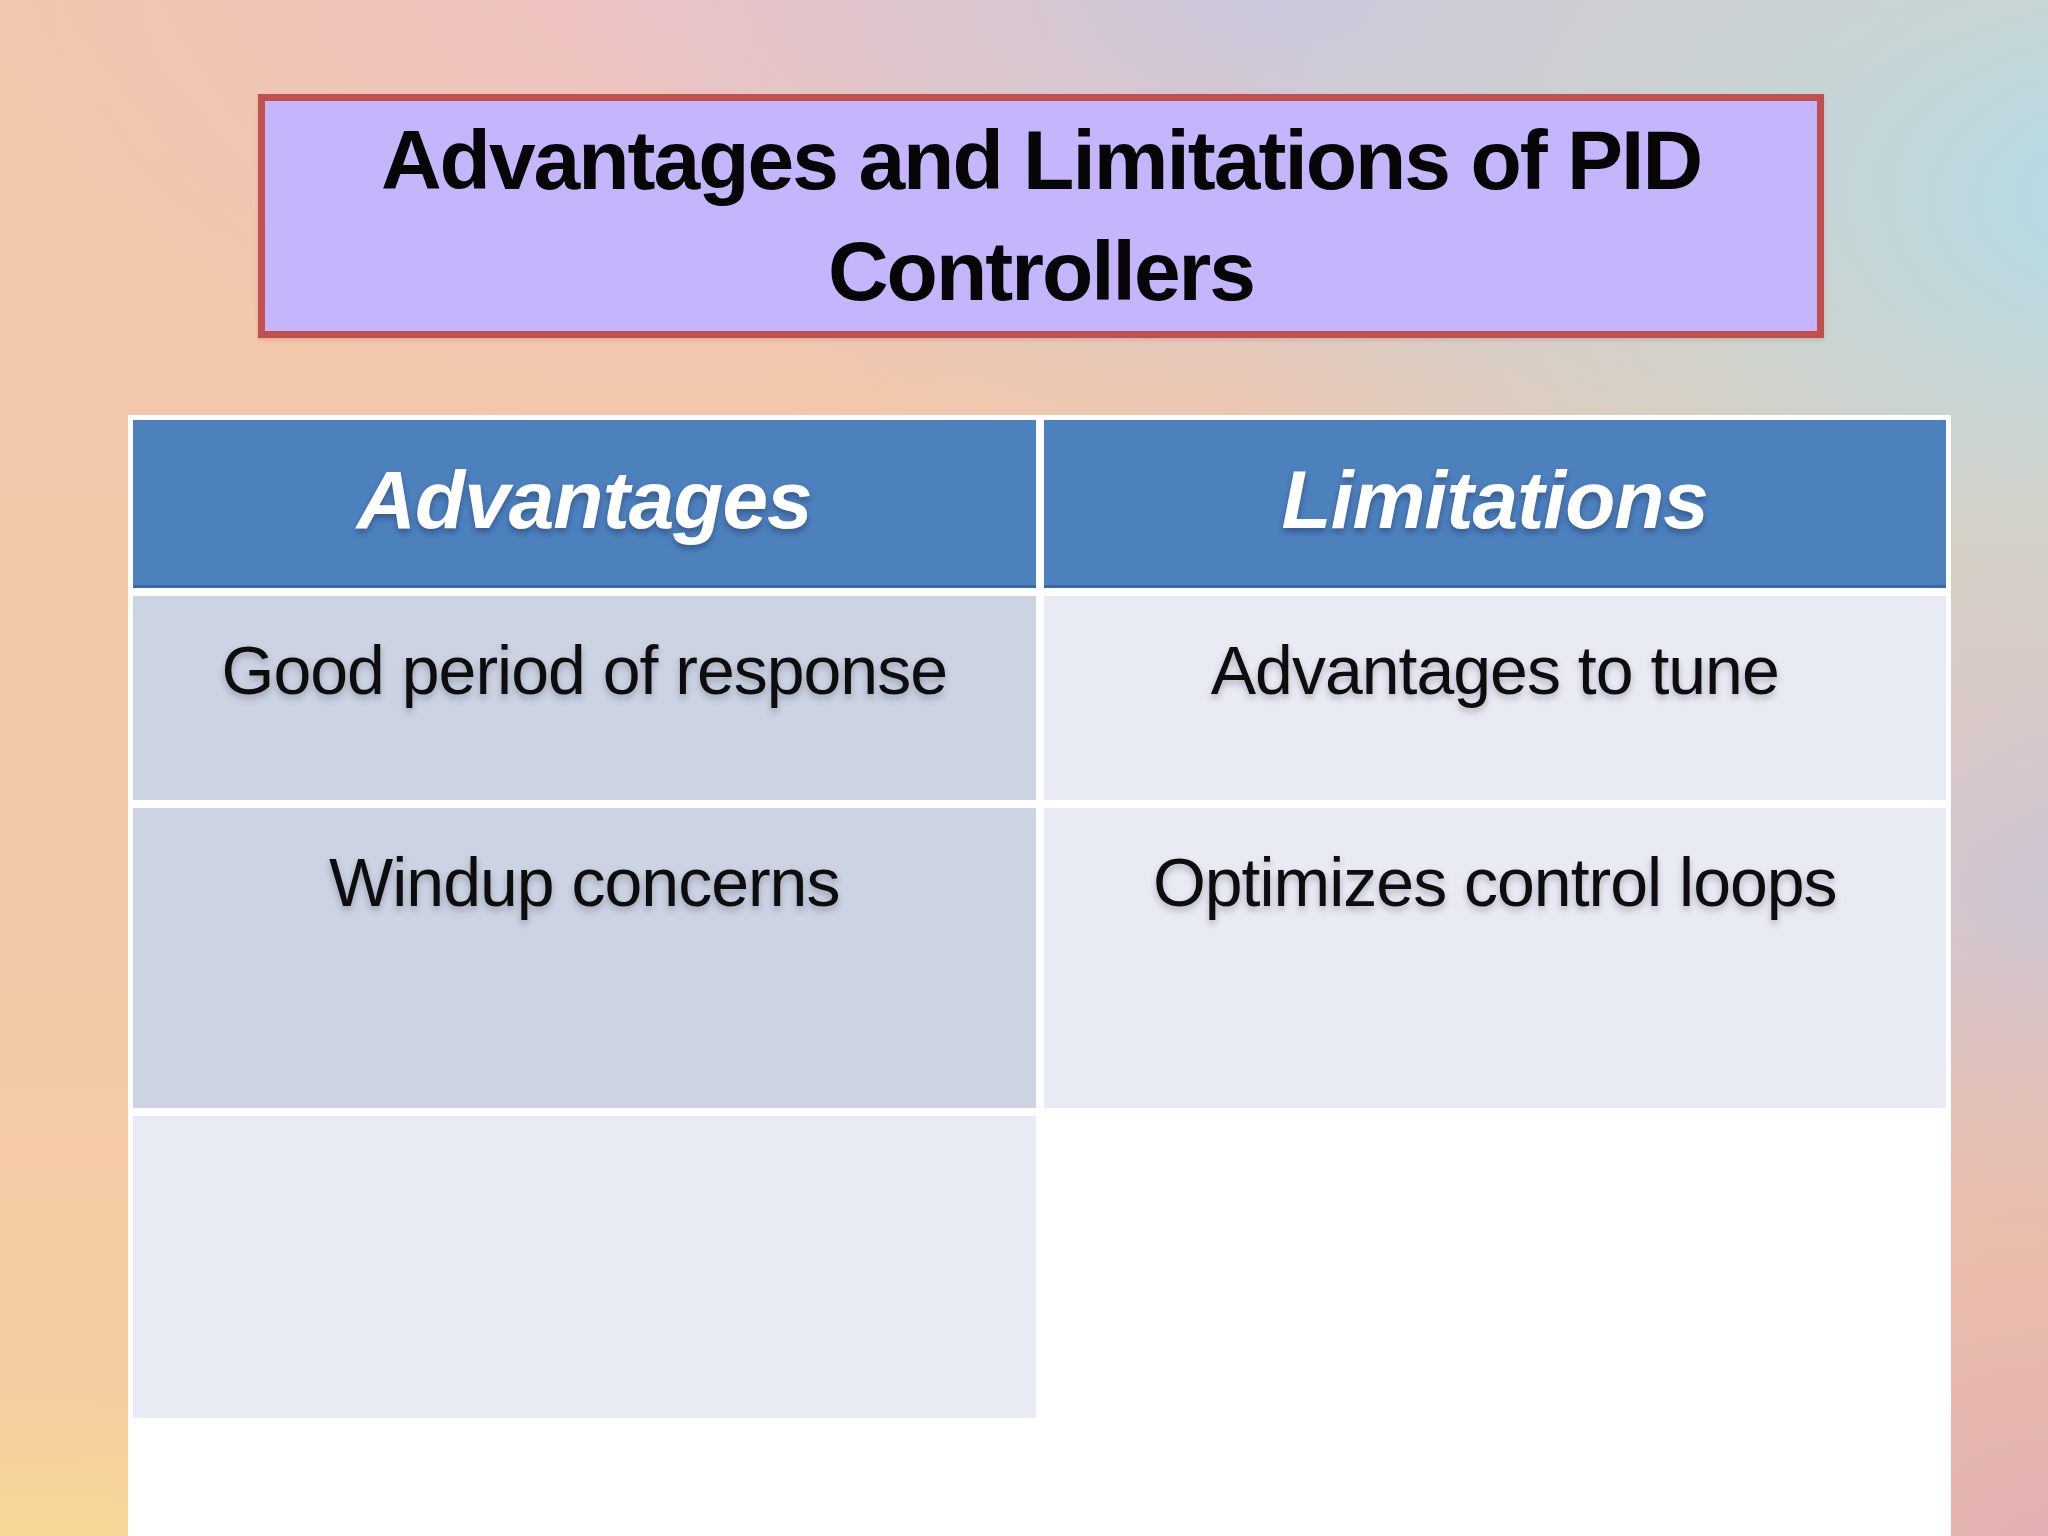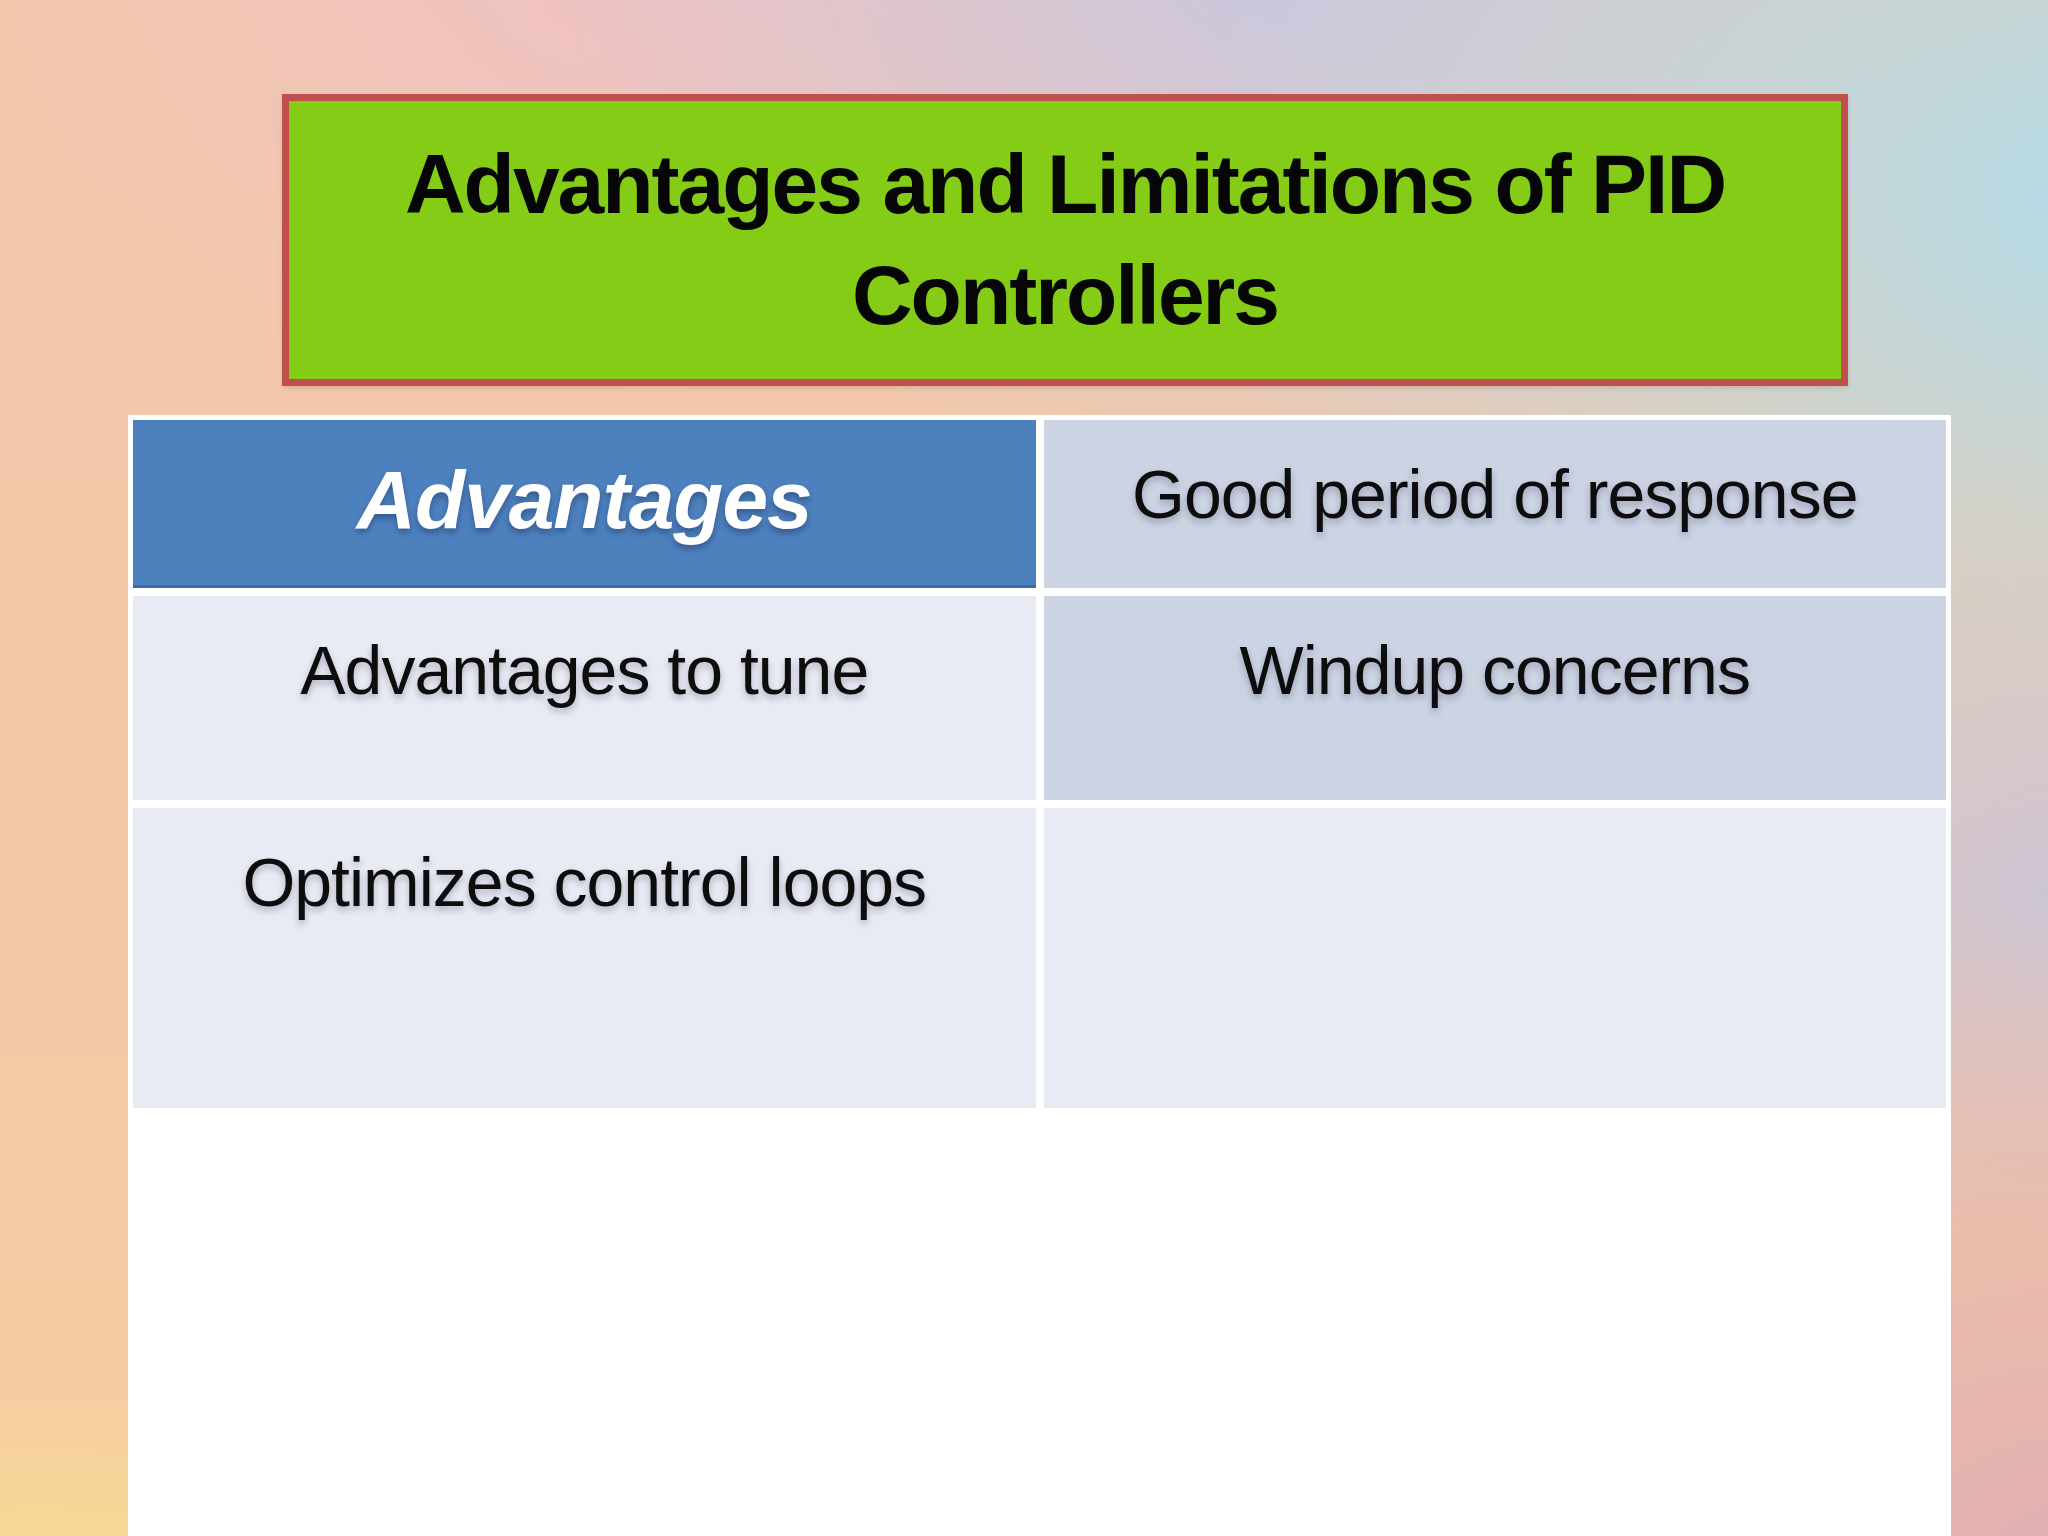--- a/index.html
+++ b/index.html
@@ -19,22 +19,22 @@
     background:
       radial-gradient(ellipse 30% 14% at 2% 101%, rgba(247,224,140,0.60), transparent 70%),
       radial-gradient(ellipse 52% 55% at 101% 102%, rgba(223,172,180,0.95), transparent 76%),
       radial-gradient(ellipse 42% 32% at 102% 58%, rgba(196,196,223,0.85), transparent 75%),
       radial-gradient(ellipse 60% 58% at 103% 13%, rgba(177,220,234,0.97), transparent 75%),
       radial-gradient(ellipse 46% 46% at 62% -2%, rgba(198,199,227,0.92), transparent 75%),
       radial-gradient(ellipse 44% 40% at 32% -2%, rgba(238,193,199,0.88), transparent 75%),
       linear-gradient(180deg, #f2c7ac 0%, #f4c9a6 70%, #f7cf9f 100%);
   }
   .title-box{
-    position:absolute; left:282px; top:94px; width:1566px; height:292px;
-    background:#84cc16;
+    position:absolute; left:258px; top:94px; width:1566px; height:244px;
+    background:#c4b5fd;
     border:7px solid var(--title-border);
     display:flex; align-items:center; justify-content:center;
     box-shadow:0 2px 4px rgba(120,60,60,0.18);
   }
   .title-text{
     font-size:84px; font-weight:bold; color:#060606;
     letter-spacing:-2px; line-height:1.32; text-align:center;
     white-space:pre-line;
   }
   .pid-table{
@@ -70,20 +70,21 @@
 <body>
 
 <div class="title-box">
   <div class="title-text">Advantages and Limitations of PID
 Controllers</div>
 </div>
 
 <div class="pid-table">
 
   <div class="cell hdr">Advantages</div>
+  <div class="cell hdr">Limitations</div>
 
   <div class="cell odd">Good period of response</div>
 
   <div class="cell even">Advantages to tune</div>
 
   <div class="cell odd">Windup concerns</div>
 
   <div class="cell even">Optimizes control loops</div>
   <div class="cell even"></div>
 </div>

